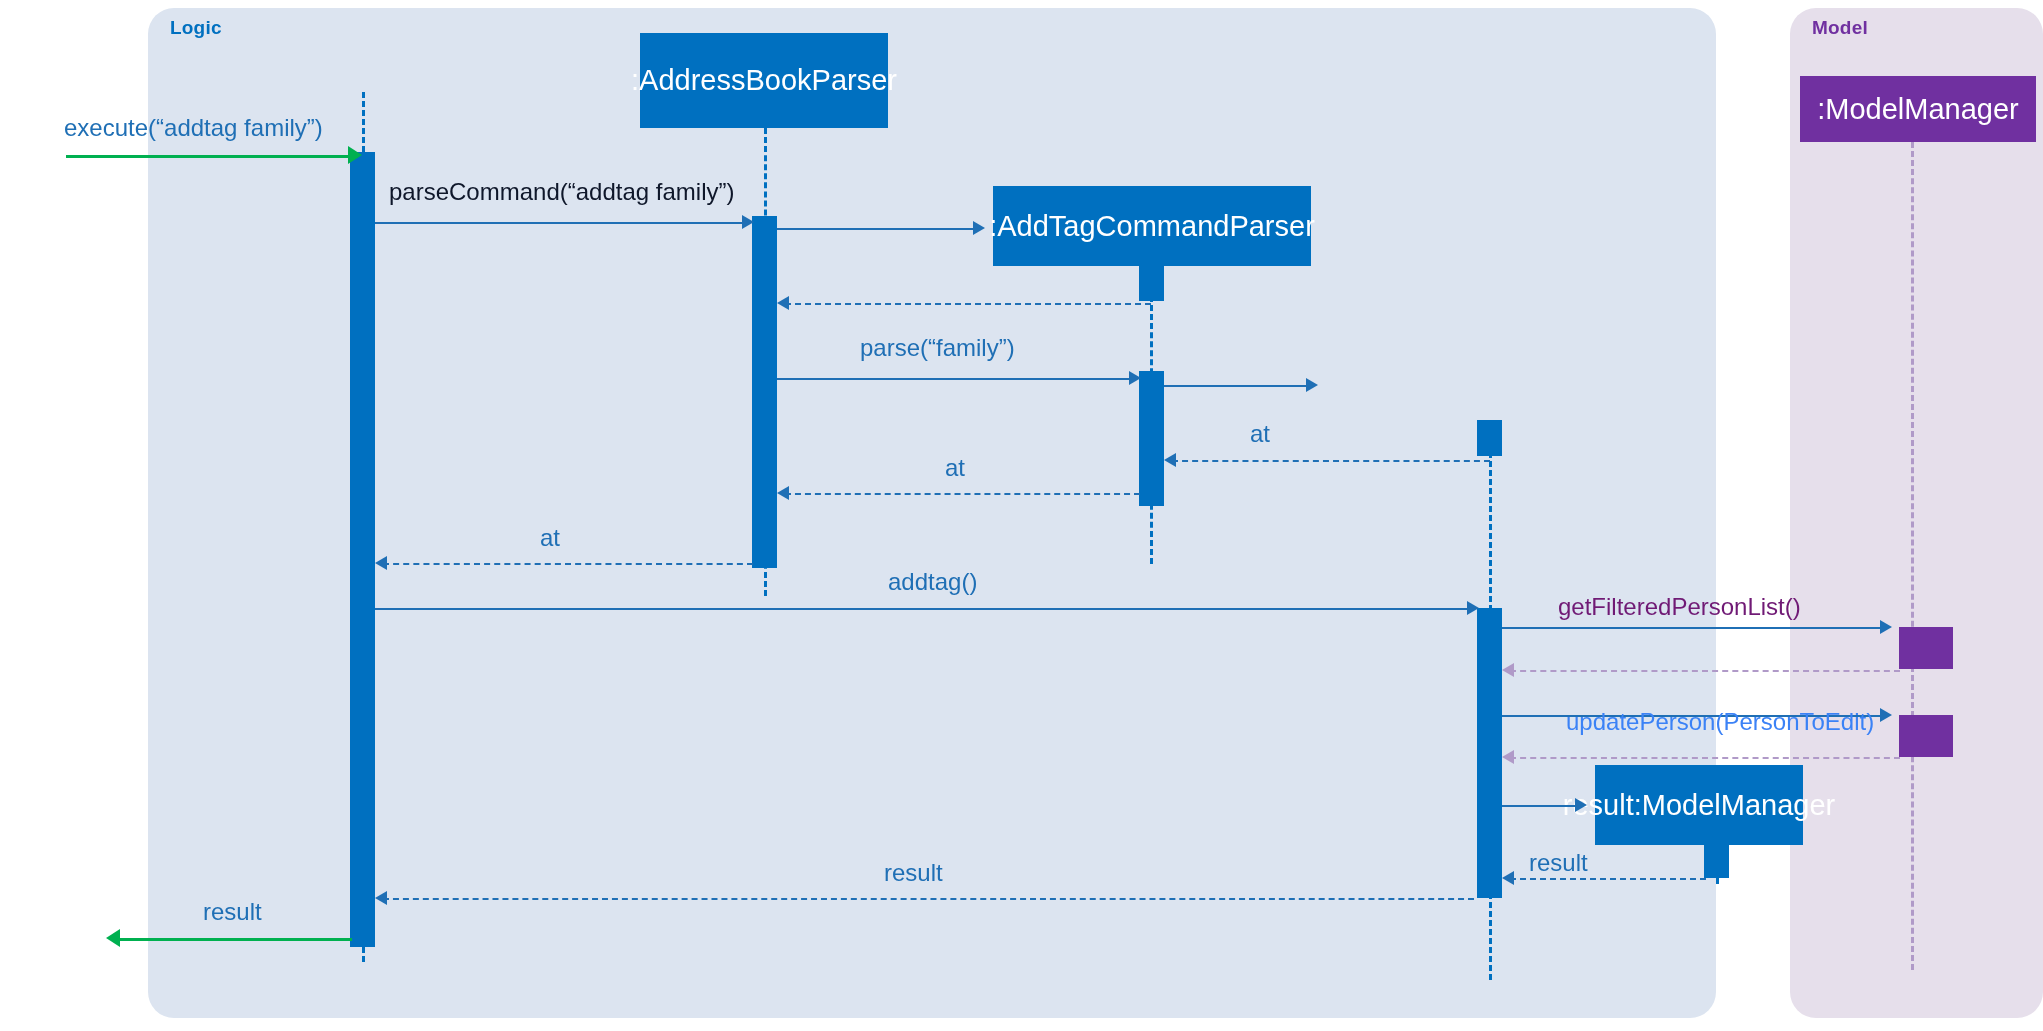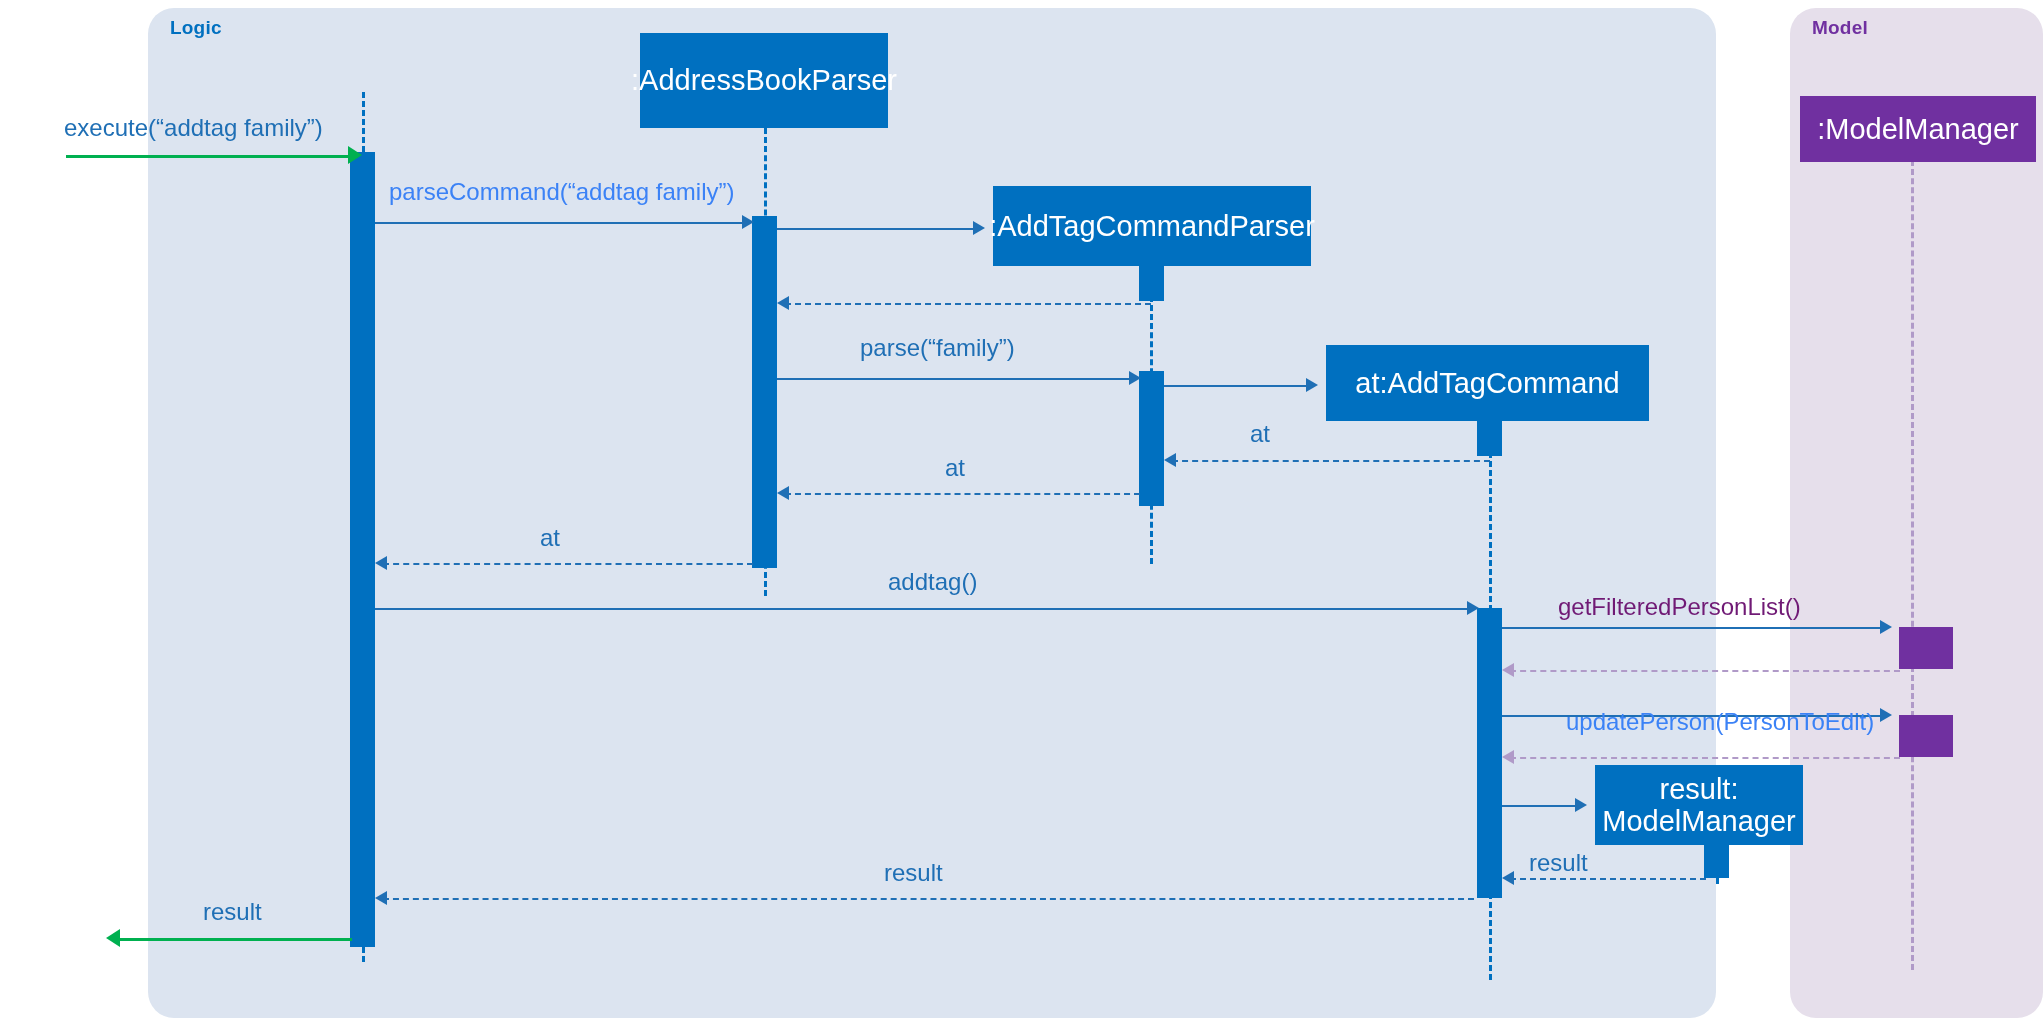--- a/index.html
+++ b/index.html
@@ -50,36 +50,35 @@
   <div class="act" style="left:1477px;top:608px;width:25px;height:290px;background:#0070c0;"></div>
   <div class="act" style="left:1704px;top:844px;width:25px;height:34px;background:#0070c0;"></div>
   <div class="act" style="left:1899px;top:627px;width:54px;height:42px;background:#7030a0;"></div>
   <div class="act" style="left:1899px;top:715px;width:54px;height:42px;background:#7030a0;"></div>
 
 
   <div class="obox" style="left:640px;top:33px;width:248px;height:95px;background:#0070c0;">:AddressBookParser</div>
 
   <div class="obox" style="left:993px;top:186px;width:318px;height:80px;background:#0070c0;">:AddTagCommandParser</div>
 
-  <div class="obox" style="left:1326px;top:345px;width:323px;height:76px;background:#0070c0;">at:AddTagCommand</div>
 
-  <div class="obox" style="left:1595px;top:765px;width:208px;height:80px;background:#0070c0;flex-direction:column;">
+  <div class="obox" style="left:1595px;top:765px;width:208px;height:80px;background:#0070c0;flex-direction:row;">
     <span>result:</span>
     <span>ModelManager</span>
   </div>
 
-  <div class="obox" style="left:1800px;top:76px;width:236px;height:66px;background:#7030a0;margin-top:20px;">:ModelManager</div>
+  <div class="obox" style="left:1800px;top:76px;width:236px;height:66px;background:#7030a0;">:ModelManager</div>
 
   <div class="msg thick" style="left:66px;top:155px;width:292px;border-top-color:#00b050;"></div>
   <div class="head" style="left:348px;top:146px;border-top:9px solid transparent;border-bottom:9px solid transparent;border-left:14px solid #00b050;"></div>
   <div class="mlabel" style="left:64px;top:114px;color:#1f6fb5;text-align:right;">execute(“addtag family”)</div>
 
   <div class="msg" style="left:375px;top:222px;width:375px;border-top-color:#1f6fb5;"></div>
   <div class="head" style="left:742px;top:215px;border-top:7px solid transparent;border-bottom:7px solid transparent;border-left:12px solid #1f6fb5;"></div>
-  <div class="mlabel" style="left:389px;top:178px;color:#3b82f6;">parseCommand(“addtag family”)</div>
+  <div class="mlabel" style="left:389px;top:178px;color:#0f172a;">parseCommand(“addtag family”)</div>
 
   <div class="msg" style="left:777px;top:228px;width:204px;border-top-color:#1f6fb5;"></div>
   <div class="head" style="left:973px;top:221px;border-top:7px solid transparent;border-bottom:7px solid transparent;border-left:12px solid #1f6fb5;"></div>
 
   <div class="msg dash" style="left:785px;top:303px;width:366px;border-top-color:#1f6fb5;"></div>
   <div class="head" style="left:777px;top:296px;border-top:7px solid transparent;border-bottom:7px solid transparent;border-right:12px solid #1f6fb5;"></div>
 
   <div class="msg" style="left:777px;top:378px;width:360px;border-top-color:#1f6fb5;"></div>
   <div class="head" style="left:1129px;top:371px;border-top:7px solid transparent;border-bottom:7px solid transparent;border-left:12px solid #1f6fb5;"></div>
   <div class="mlabel" style="left:860px;top:334px;color:#1f6fb5;">parse(“family”)</div>

